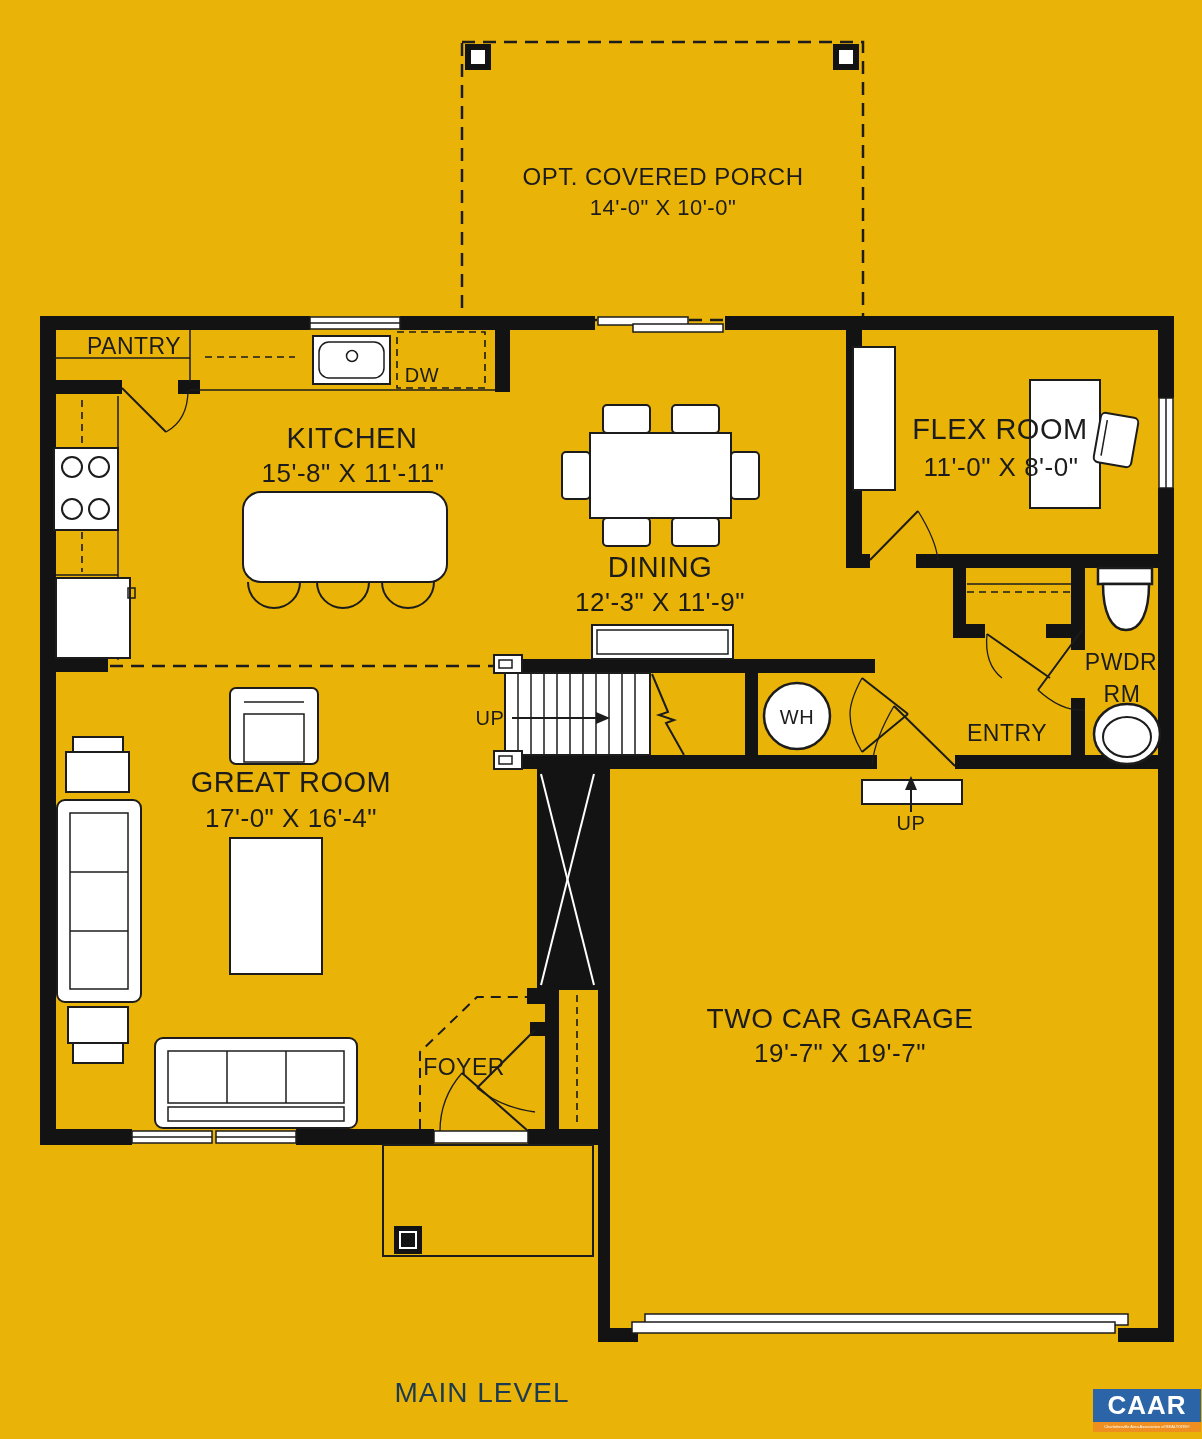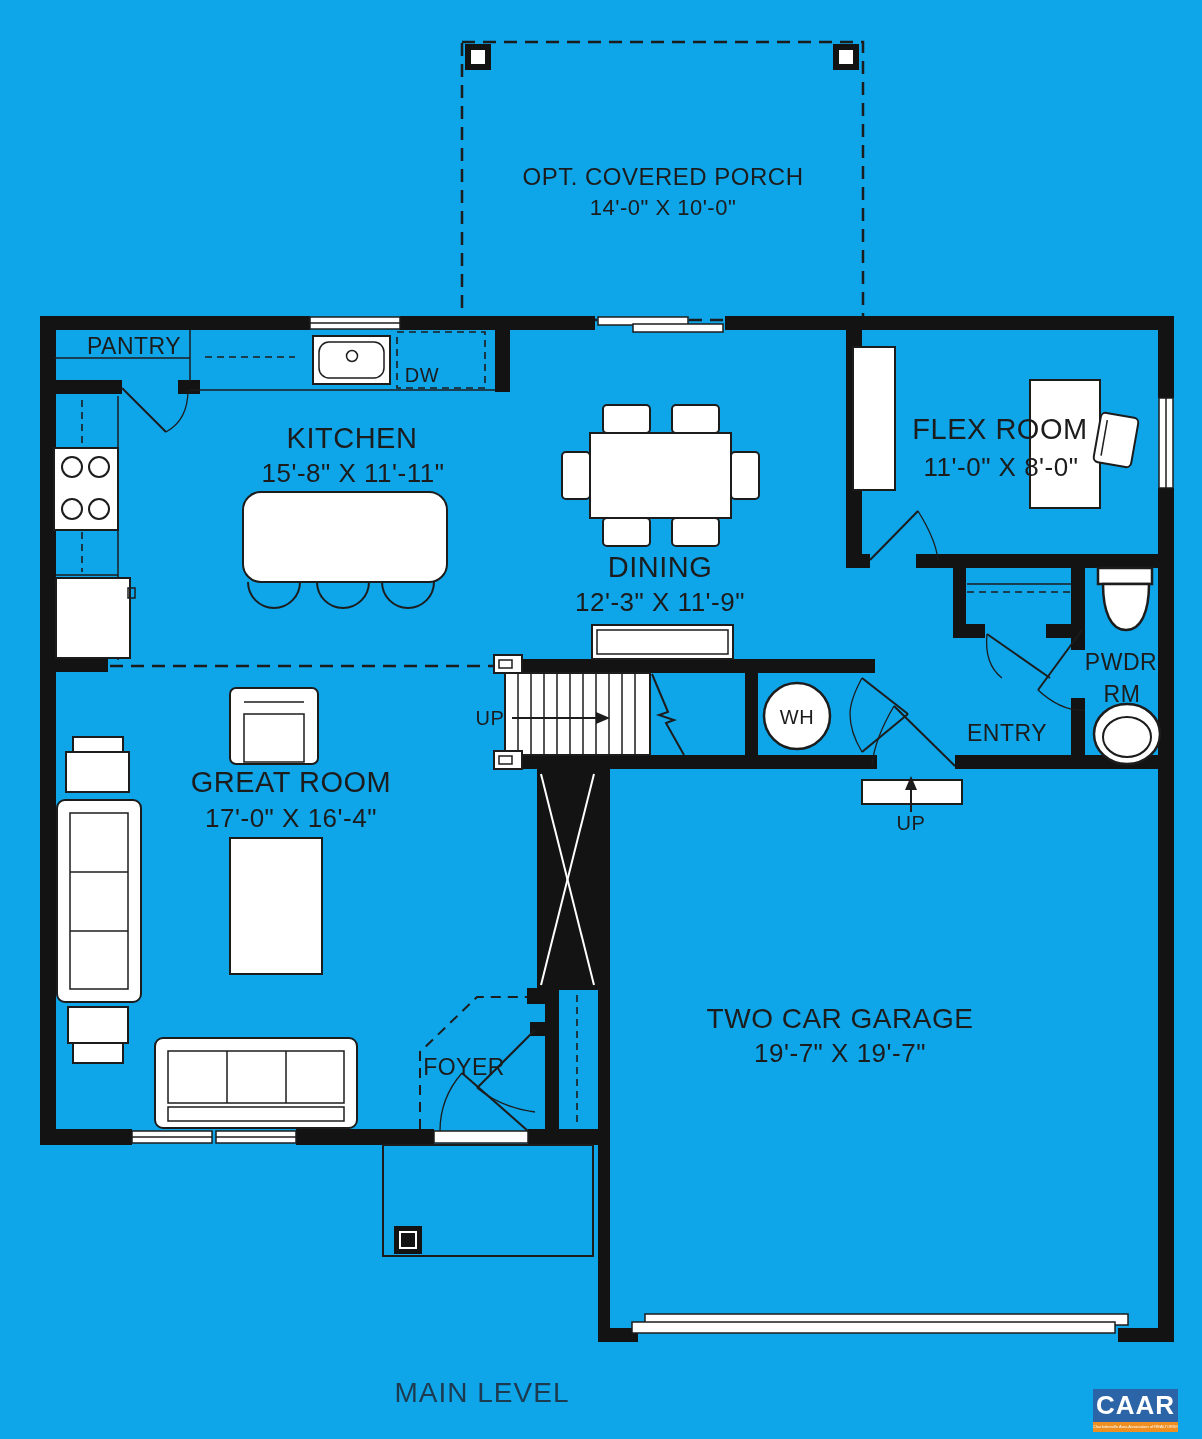--- a/index.html
+++ b/index.html
@@ -1,16 +1,16 @@
 <!DOCTYPE html>
 <html><head>
 <meta charset="utf-8">
 <style>
   html,body{margin:0;padding:0;background:#ffffff;}
-  .stage{position:relative;width:1202px;height:1439px;background:#0ea5e9;overflow:hidden;
+  .stage{position:relative;width:1202px;height:1439px;background:#eab308;overflow:hidden;
          font-family:"Liberation Sans",sans-serif;}
   svg{position:absolute;left:0;top:0;}
   .wall{fill:#131313;stroke:none;}
   .thin{fill:#ffffff;stroke:#1c1c1c;stroke-width:2;}
   .thin-nf{fill:none;stroke:#1c1c1c;stroke-width:2;}
   .thin1{fill:none;stroke:#1c1c1c;stroke-width:1.5;}
   .dash{fill:none;stroke:#1c1c1c;stroke-width:2.5;stroke-dasharray:13 8;}
   .dash-sm{fill:none;stroke:#1c1c1c;stroke-width:1.6;stroke-dasharray:7 5;}
   .dash-foyer{fill:none;stroke:#1c1c1c;stroke-width:2;stroke-dasharray:10 7;}
   .arc{fill:none;stroke:#1c1c1c;stroke-width:1.3;}
@@ -19,21 +19,21 @@
   .fix{fill:#ffffff;stroke:#1c1c1c;stroke-width:2.5;}
   text{fill:#1c1c1c;text-anchor:middle;dominant-baseline:central;letter-spacing:0.5px;}
   .t-big{font-size:29px;}
   .t-dim{font-size:26px;}
   .t-med{font-size:23px;}
   .t-sm{font-size:20px;}
   .t-porch{font-size:24px;}
   .t-porchd{font-size:22px;}
   .t-garage{font-size:28px;}
   .t-title{font-size:28px;fill:#1d3b50;letter-spacing:1px;}
-  .caar{position:absolute;left:1093px;top:1389px;width:85px;height:43px;background:#2b64a7;}
+  .caar{position:absolute;left:1093px;top:1389px;width:108px;height:43px;background:#2b64a7;}
   .caar-text{color:#fff;font-weight:bold;font-size:26px;text-align:center;line-height:32px;
              letter-spacing:1px;font-family:"Liberation Sans",sans-serif;}
   .caar-tag{position:absolute;left:0;bottom:0;width:100%;height:10px;background:#ef8f1f;
             color:#fff;font-size:4px;line-height:10px;text-align:center;white-space:nowrap;
             overflow:hidden;font-family:"Liberation Sans",sans-serif;}
 </style>
 </head>
 <body>
 
 <div class="stage">

